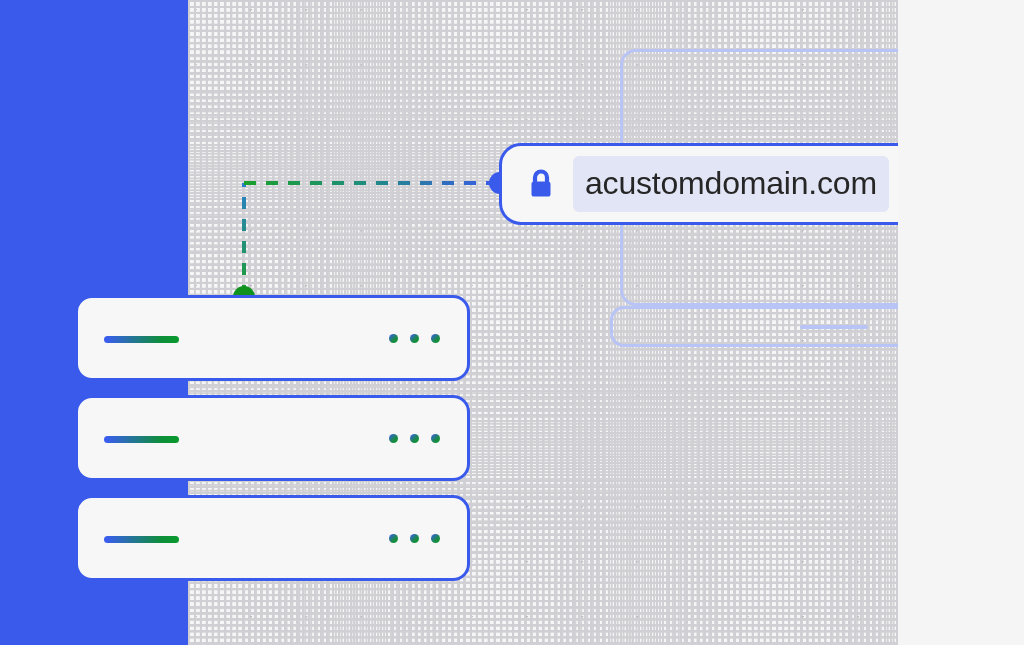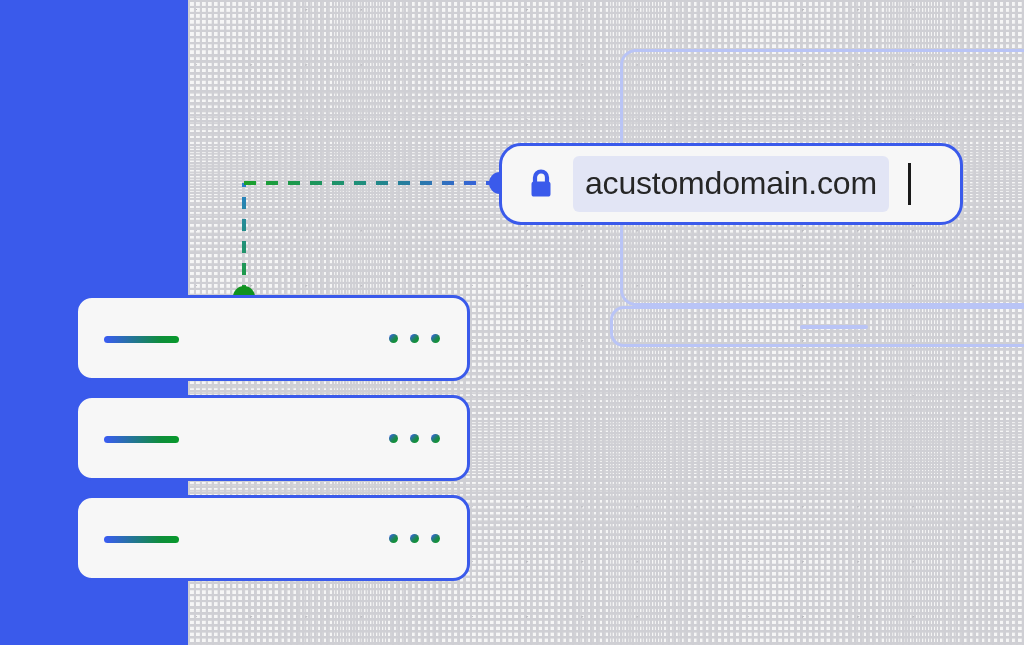--- a/index.html
+++ b/index.html
@@ -6,21 +6,21 @@
   html, body {
     margin: 0;
     padding: 0;
     background: #F5F5F5;
   }
   body {
     font-family: "Liberation Sans", sans-serif;
   }
   #stage {
     position: relative;
-    width: 1024px;
+    width: 898px;
     height: 645px;
     overflow: hidden;
     background: #F5F5F5;
   }
 
   
   .grid-layer {
     position: absolute;
     left: 188px;
     top: 0;

